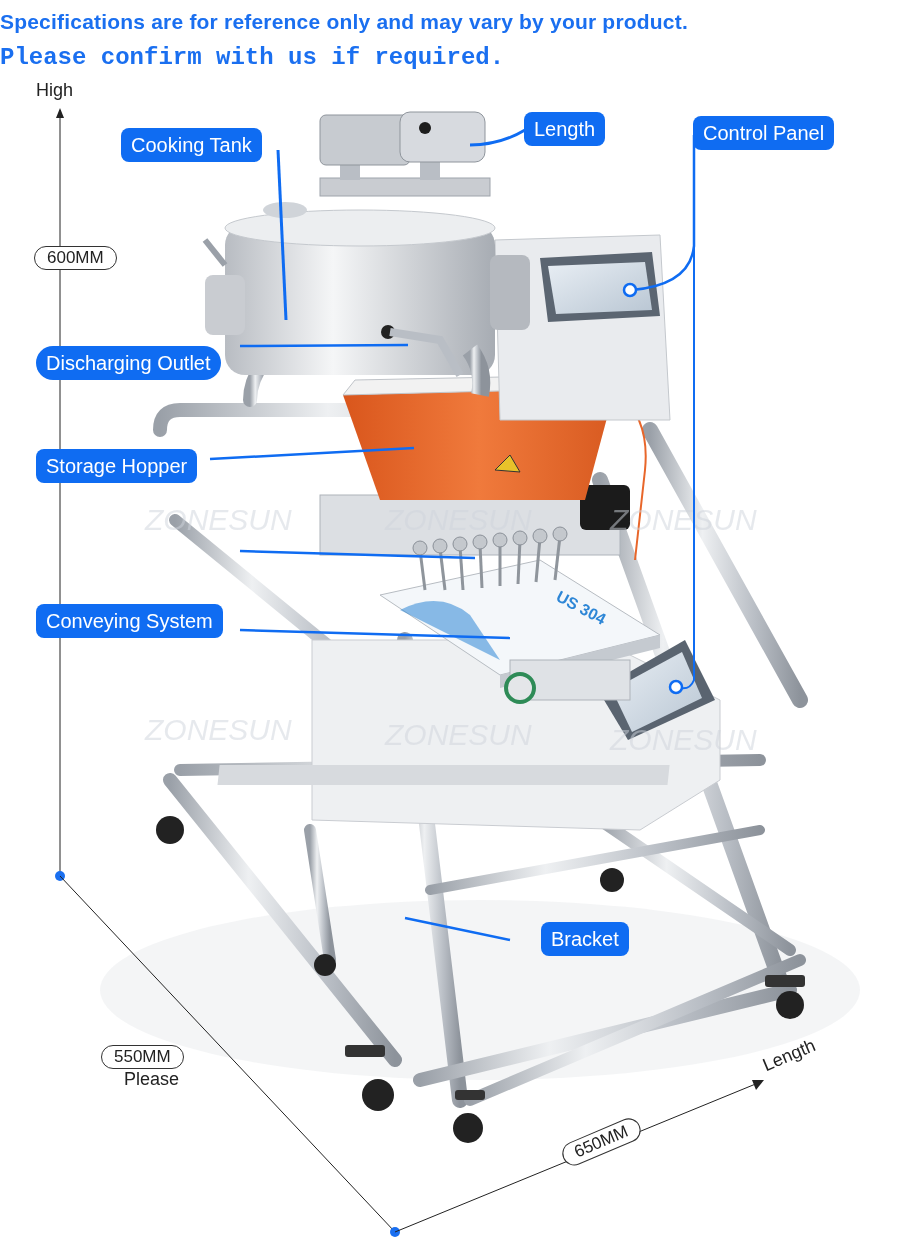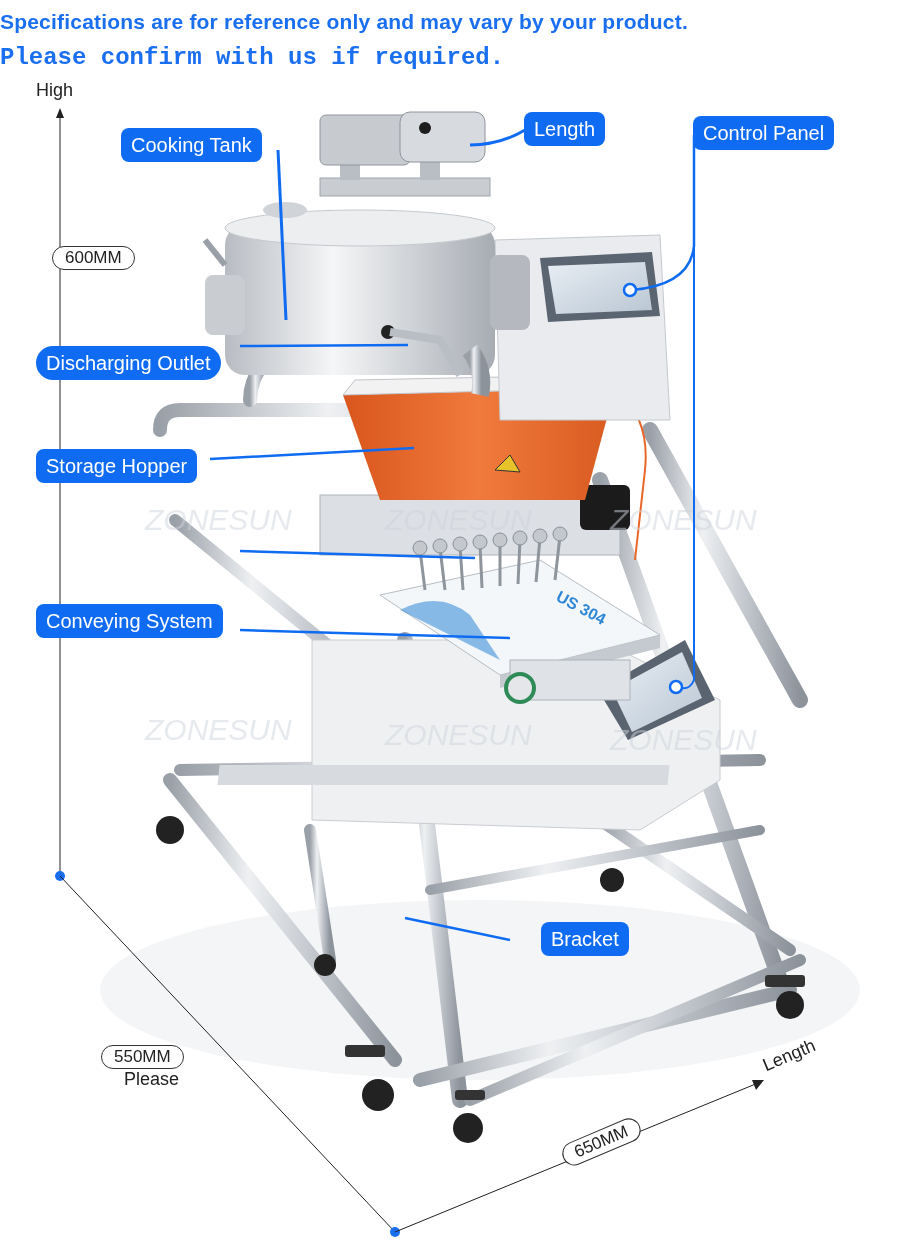--- a/index.html
+++ b/index.html
@@ -180,18 +180,18 @@
 
   <div class="tag" style="left:121px; top:128px;">Cooking Tank</div>
   <div class="tag" style="left:524px; top:112px;">Length</div>
   <div class="tag" style="left:693px; top:116px;">Control Panel</div>
   <div class="tag" style="left:36px; top:346px;border-radius:17px;">Discharging Outlet</div>
   <div class="tag" style="left:36px; top:449px;">Storage Hopper</div>
   <div class="tag" style="left:36px; top:604px;">Conveying System</div>
   <div class="tag" style="left:509px; top:922px;margin-left:32px;">Bracket</div>
 
   <div class="dim-label" style="left:36px; top:80px;">High</div>
-  <div class="dim-pill" style="left:52px; top:246px;">600MM</div>
+  <div class="dim-pill" style="left:34px; top:246px;">600MM</div>
   <div class="dim-pill" style="left:101px; top:1045px;">550MM</div>
   <div class="dim-label" style="left:124px; top:1069px;">Please</div>
   <div class="dim-pill" style="left:560px; top:1130px; transform:rotate(-23deg);">650MM</div>
   <div class="dim-label" style="left:768px; top:1055px; transform:rotate(-23deg); transform-origin:left bottom;">Length</div>
 </div>
 
 </body></html>

